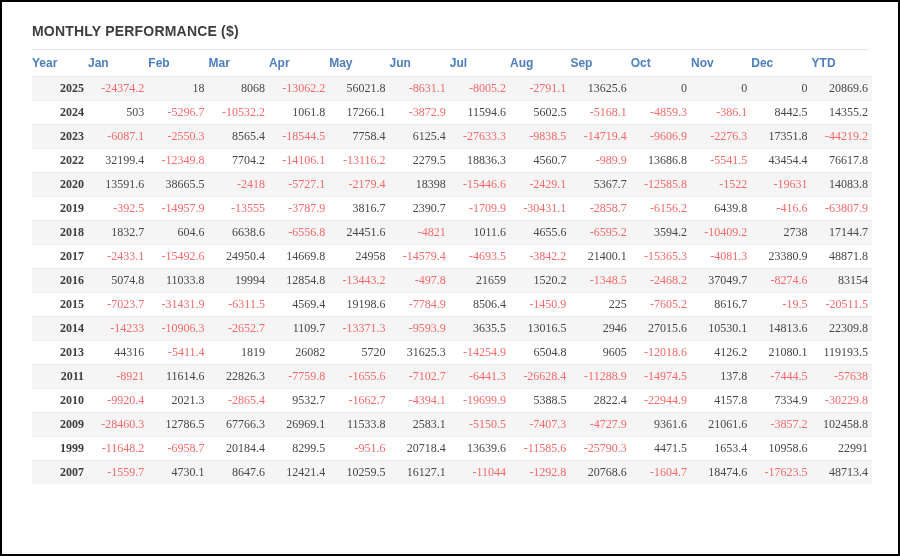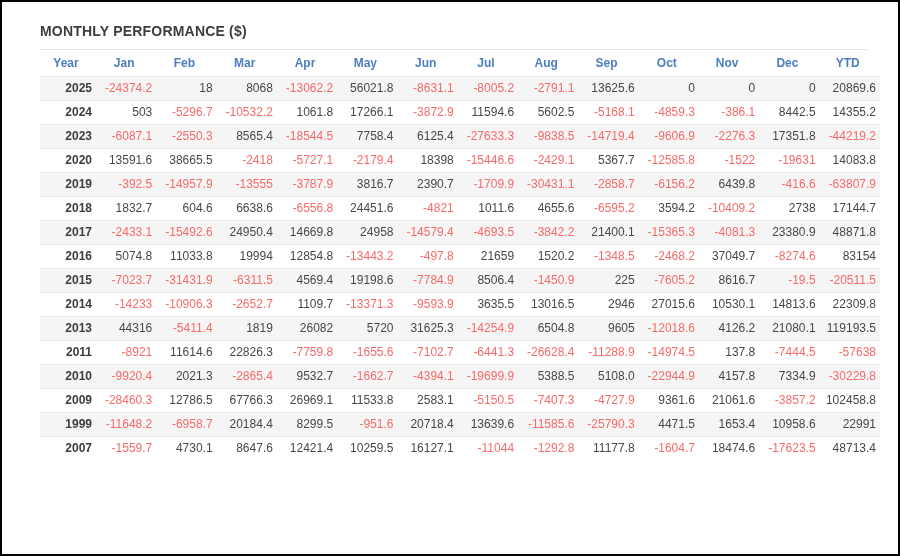--- a/index.html
+++ b/index.html
@@ -15,21 +15,20 @@
   }
   * { box-sizing: border-box; }
   html, body { margin: 0; padding: 0; background: #ffffff; }
   body { font-family: "Liberation Sans", sans-serif; }
   .page {
     width: 900px;
     height: 556px;
     border: 2px solid var(--page-border);
     background: #ffffff;
     overflow: hidden;
-    padding-left: 8px;
   }
   .page-title {
     margin: 21px 30px 0 30px;
     font-size: 14px;
     font-weight: 700;
     letter-spacing: 0.2px;
     color: var(--title-color);
   }
   .divider {
     height: 0;
@@ -39,34 +38,34 @@
   table.perf {
     border-collapse: collapse;
     table-layout: fixed;
     width: 840px;
     margin: 0 30px;
     font-size: 12px;
   }
   table.perf th {
     color: var(--header-text);
     font-weight: 700;
-    text-align: center;
+    text-align: left;
     height: 26px;
     padding: 0 4px 0 0;
     white-space: nowrap;
   }
   table.perf th.year-col { width: 56px; }
   table.perf td {
     text-align: right;
     height: 24px;
     padding: 0 4px 0 0;
     color: var(--positive);
     white-space: nowrap;
   }
-  table.perf tbody tr { border-top: 1px solid var(--row-border); }
+  table.perf tbody tr { border-top: 1px solid var(--row-border); font-family: Liberation Serif, serif; }
   table.perf tbody tr:nth-child(odd) { background: var(--stripe); }
   table.perf td.year { font-weight: 700; color: var(--year-text); }
   table.perf td.neg { color: var(--negative); }
 </style>
 </head>
 <body>
 
 <div class="page">
   <div class="page-title">MONTHLY PERFORMANCE ($)</div>
   <div class="divider"></div>
@@ -132,20 +131,36 @@
           <td class="pos">6125.4</td>
           <td class="neg">-27633.3</td>
           <td class="neg">-9838.5</td>
           <td class="neg">-14719.4</td>
           <td class="neg">-9606.9</td>
           <td class="neg">-2276.3</td>
           <td class="pos">17351.8</td>
           <td class="neg">-44219.2</td>
         </tr>
         <tr>
+          <td class="year">2022</td>
+          <td class="pos">32199.4</td>
+          <td class="neg">-12349.8</td>
+          <td class="pos">7704.2</td>
+          <td class="neg">-14106.1</td>
+          <td class="neg">-13116.2</td>
+          <td class="pos">2279.5</td>
+          <td class="pos">18836.3</td>
+          <td class="pos">4560.7</td>
+          <td class="neg">-989.9</td>
+          <td class="pos">13686.8</td>
+          <td class="neg">-5541.5</td>
+          <td class="pos">43454.4</td>
+          <td class="pos">76617.8</td>
+        </tr>
+        <tr>
           <td class="year">2020</td>
           <td class="pos">13591.6</td>
           <td class="pos">38665.5</td>
           <td class="neg">-2418</td>
           <td class="neg">-5727.1</td>
           <td class="neg">-2179.4</td>
           <td class="pos">18398</td>
           <td class="neg">-15446.6</td>
           <td class="neg">-2429.1</td>
           <td class="pos">5367.7</td>
@@ -285,21 +300,21 @@
         <tr>
           <td class="year">2010</td>
           <td class="neg">-9920.4</td>
           <td class="pos">2021.3</td>
           <td class="neg">-2865.4</td>
           <td class="pos">9532.7</td>
           <td class="neg">-1662.7</td>
           <td class="neg">-4394.1</td>
           <td class="neg">-19699.9</td>
           <td class="pos">5388.5</td>
-          <td class="pos">5108.0</td>
+          <td class="pos">2822.4</td>
           <td class="neg">-22944.9</td>
           <td class="pos">4157.8</td>
           <td class="pos">7334.9</td>
           <td class="neg">-30229.8</td>
         </tr>
         <tr>
           <td class="year">2009</td>
           <td class="neg">-28460.3</td>
           <td class="pos">12786.5</td>
           <td class="pos">67766.3</td>
@@ -333,21 +348,21 @@
         <tr>
           <td class="year">2007</td>
           <td class="neg">-1559.7</td>
           <td class="pos">4730.1</td>
           <td class="pos">8647.6</td>
           <td class="pos">12421.4</td>
           <td class="pos">10259.5</td>
           <td class="pos">16127.1</td>
           <td class="neg">-11044</td>
           <td class="neg">-1292.8</td>
-          <td class="pos">11177.8</td>
+          <td class="pos">20768.6</td>
           <td class="neg">-1604.7</td>
           <td class="pos">18474.6</td>
           <td class="neg">-17623.5</td>
           <td class="pos">48713.4</td>
         </tr>
       </tbody>
   </table>
 </div>
 
 </body></html>

